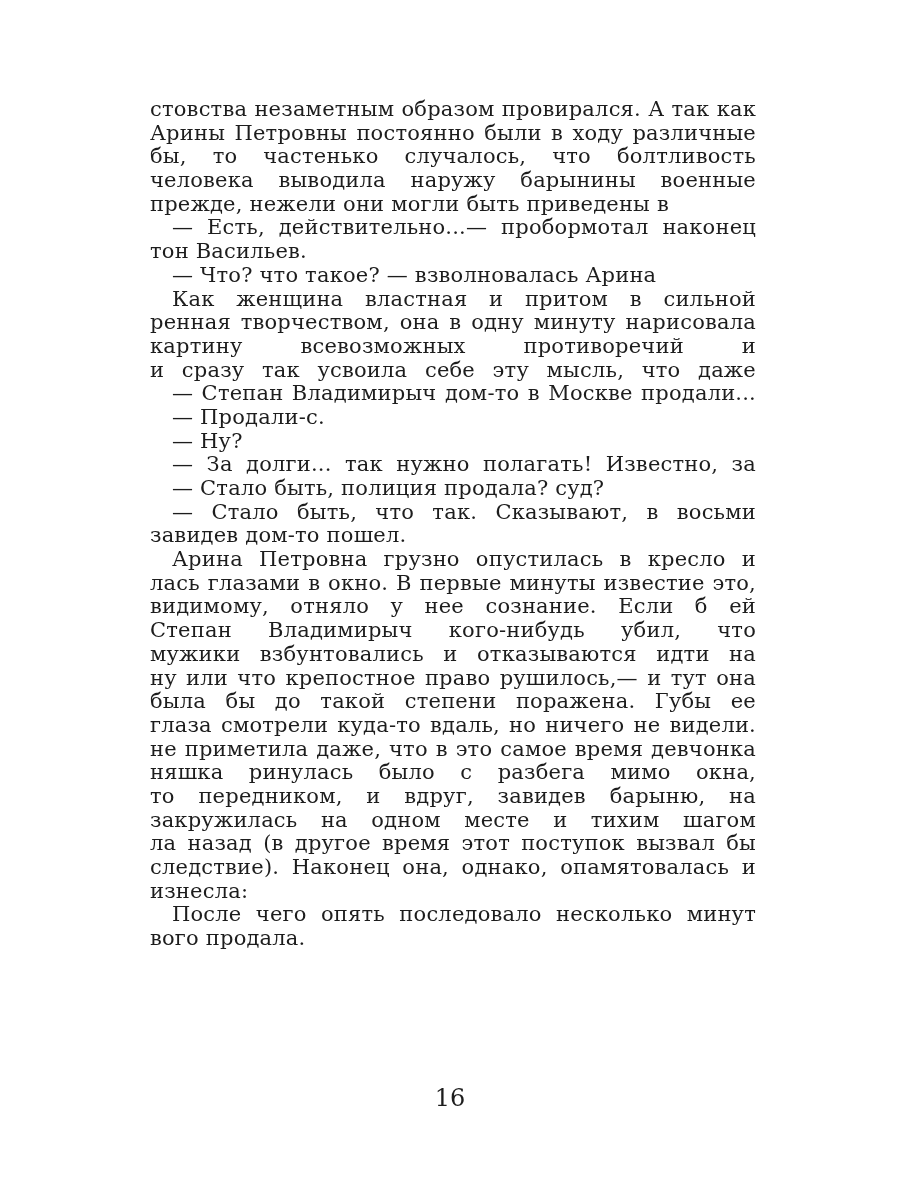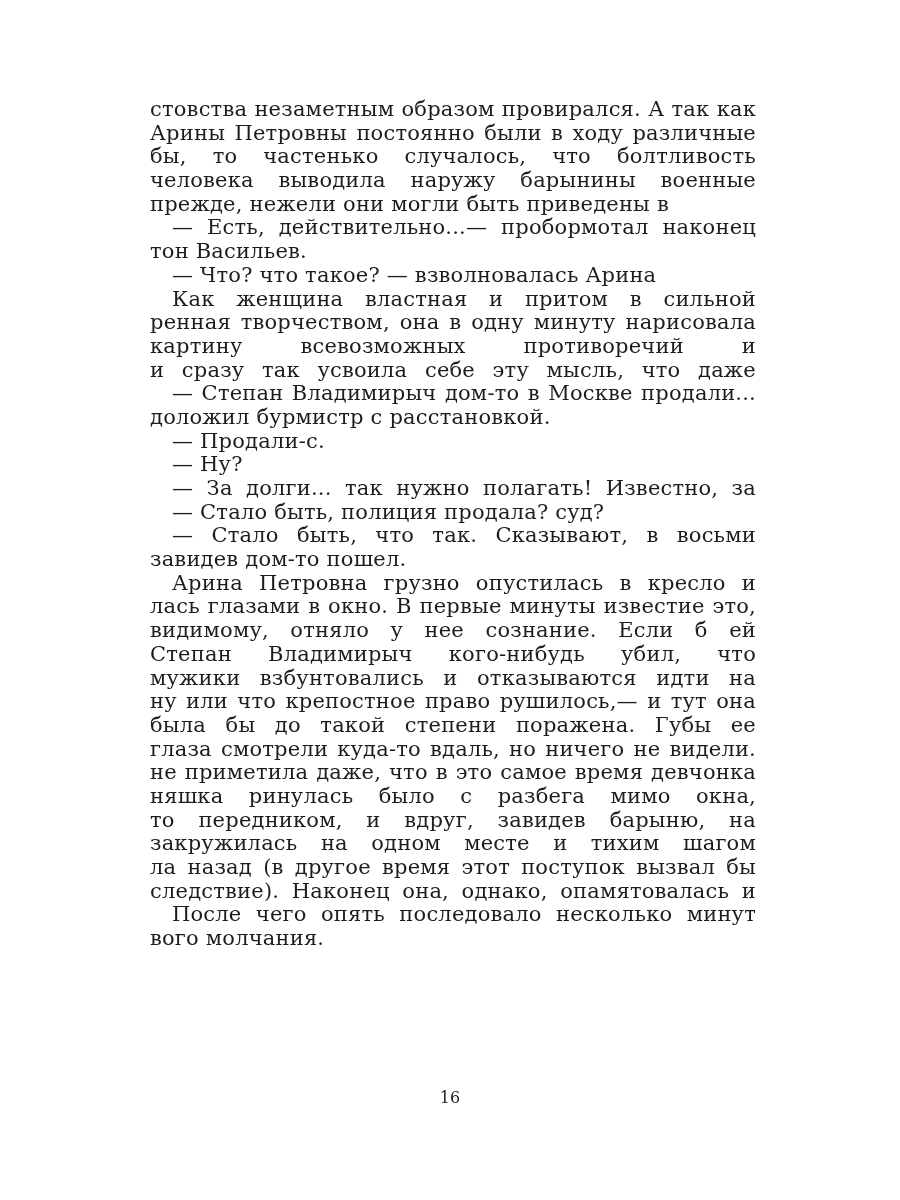--- a/index.html
+++ b/index.html
@@ -36,21 +36,21 @@
   }
   .line.indent {
     text-indent: 22px;
   }
   .page-number {
     position: absolute;
     left: 0;
     top: 1087px;
     width: 900px;
     text-align: center;
-    font-size: 16px;
+    font-size: 24px;
     line-height: 22px;
   }
 </style>
 </head>
 <body>
 
 <div class="page" style="background: rgb(255, 255, 255); color: rgb(29, 29, 29);">
   <div class="text-block">
       <div class="line j">стовства незаметным образом провирался. А так как у</div>
       <div class="line j">Арины Петровны постоянно были в ходу различные тяж-</div>
@@ -58,38 +58,38 @@
       <div class="line j">человека выводила наружу барынины военные хитрости</div>
       <div class="line">прежде, нежели они могли быть приведены в исполнение.</div>
       <div class="line j indent">— Есть, действительно...— пробормотал наконец Ан-</div>
       <div class="line">тон Васильев.</div>
       <div class="line indent">— Что? что такое? — взволновалась Арина Петровна.</div>
       <div class="line j indent">Как женщина властная и притом в сильной степени ода-</div>
       <div class="line j">ренная творчеством, она в одну минуту нарисовала себе</div>
       <div class="line j">картину всевозможных противоречий и противодействий</div>
       <div class="line j">и сразу так усвоила себе эту мысль, что даже побледнела</div>
       <div class="line j indent">— Степан Владимирыч дом-то в Москве продали...—</div>
-      <div class="line">доложил бурмистр с расстановкой.</div>
       <div class="line indent">— Продали-с.</div>
       <div class="line indent">— Ну?</div>
       <div class="line j indent">— За долги... так нужно полагать! Известно, за хоро-</div>
       <div class="line indent">— Стало быть, полиция продала? суд?</div>
       <div class="line j indent">— Стало быть, что так. Сказывают, в восьми тысячах с</div>
       <div class="line">завидев дом-то пошел.</div>
       <div class="line j indent">Арина Петровна грузно опустилась в кресло и устави-</div>
       <div class="line j">лась глазами в окно. В первые минуты известие это, по-</div>
       <div class="line j">видимому, отняло у нее сознание. Если б ей сказали, что</div>
       <div class="line j">Степан Владимирыч кого-нибудь убил, что головлевские</div>
       <div class="line j">мужики взбунтовались и отказываются идти на барщи-</div>
       <div class="line j">ну или что крепостное право рушилось,— и тут она не</div>
       <div class="line j">была бы до такой степени поражена. Губы ее шевелились,</div>
       <div class="line j">глаза смотрели куда-то вдаль, но ничего не видели. Она</div>
       <div class="line j">не приметила даже, что в это самое время девчонка Ду-</div>
       <div class="line j">няшка ринулась было с разбега мимо окна, закрывая что-</div>
       <div class="line j">то передником, и вдруг, завидев барыню, на мгновение</div>
       <div class="line j">закружилась на одном месте и тихим шагом повороти-</div>
       <div class="line j">ла назад (в другое время этот поступок вызвал бы целое</div>
       <div class="line j">следствие). Наконец она, однако, опамятовалась и про-</div>
+      <div class="line">изнесла:</div>
       <div class="line j indent">После чего опять последовало несколько минут грозо-</div>
-      <div class="line">вого молчания.</div>
+      <div class="line">вого продала.</div>
     </div>
   <div class="page-number">16</div>
 </div>
 
 </body></html>

